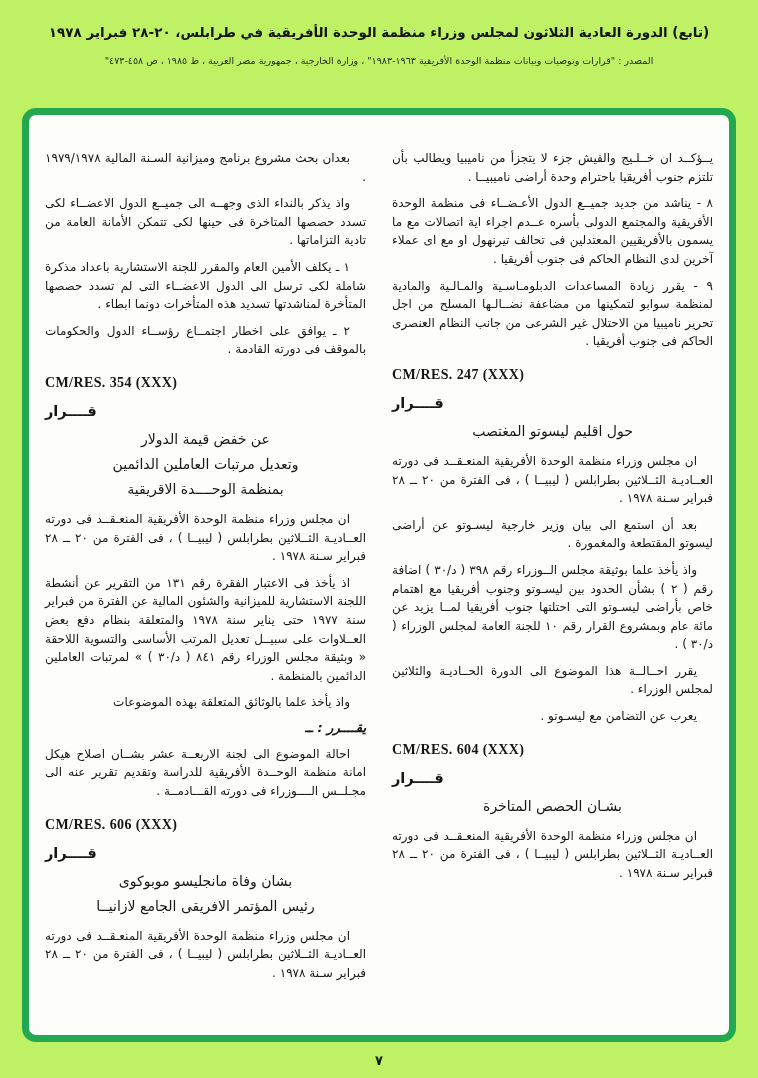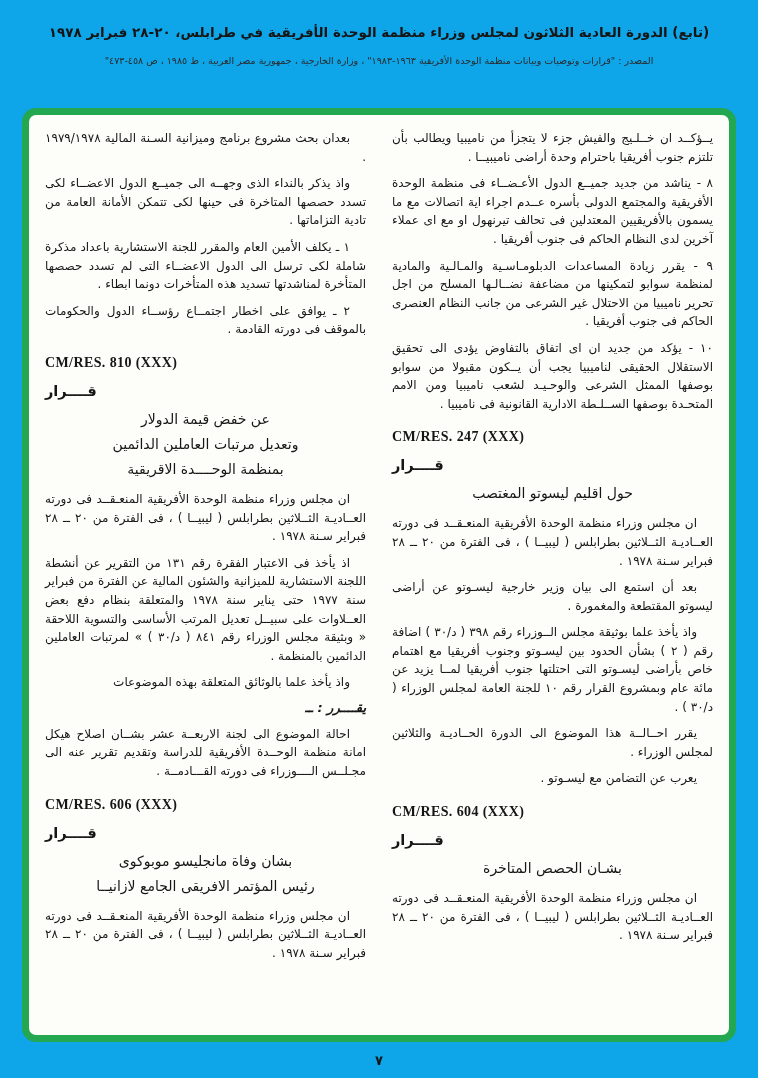--- a/index.html
+++ b/index.html
@@ -1,21 +1,21 @@
 <!DOCTYPE html>
 <html lang="ar"><head>
 <meta charset="utf-8">
 <style>
   * { box-sizing: border-box; }
   html, body { margin: 0; padding: 0; background: #e9e9e4; }
   .page {
     position: relative;
     width: 758px; height: 1078px;
     margin: 0 auto;
-    background: #0ea5e9;
+    background: #bef264;
     font-family: "DejaVu Sans", sans-serif;
     color: #161616;
     overflow: hidden;
   }
   .header { padding-top: 24px; text-align: center; }
   .doc-title {
     direction: rtl;
     font-size: 13.5px;
     font-weight: 700;
     letter-spacing: 0.2px;
@@ -37,21 +37,21 @@
     background: #fdfdf9;
     padding: 14px 16px;
     overflow: hidden;
   }
   .columns {
     display: flex;
     direction: rtl;
     gap: 26px;
     height: 100%;
   }
-  .col { flex: 1 1 0; direction: rtl; min-width: 0; }
+  .col { flex: 1 1 0; direction: rtl; min-width: 0; margin-top: 20px; }
   .para {
     font-size: 12px;
     line-height: 1.55;
     text-align: justify;
     margin: 0 0 8px 0;
   }
   .para.indent { text-indent: 16px; }
   .res-code {
     direction: ltr;
     text-align: left;
@@ -100,41 +100,40 @@
     <div class="source-line">المصدر : "قرارات وتوصيات وبيانات منظمة الوحدة الأفريقية ١٩٦٣-١٩٨٣" ، وزارة الخارجية ، جمهورية مصر العربية ، ط ١٩٨٥ ، ص ٤٥٨-٤٧٣"</div>
   </div>
 
   <div class="frame">
     <div class="columns">
 
       <div class="col">
         <p class="para">يــؤكــد ان خــلـيج والفيش جزء لا يتجزأ من ناميبيا ويطالب بأن تلتزم جنوب أفريقيا باحترام وحدة أراضى ناميبيــا .</p>
         <p class="para">٨ - يناشد من جديد جميــع الدول الأعـضــاء فى منظمة الوحدة الأفريقية والمجتمع الدولى بأسره عــدم اجراء اية اتصالات مع ما يسمون بالأفريقيين المعتدلين فى تحالف تيرنهول او مع اى عملاء آخرين لدى النظام الحاكم فى جنوب أفريقيا .</p>
         <p class="para">٩ - يقرر زيادة المساعدات الدبلومـاسـية والمـالـية والمادية لمنظمة سوابو لتمكينها من مضاعفة نضــالـها المسلح من اجل تحرير ناميبيا من الاحتلال غير الشرعى من جانب النظام العنصرى الحاكم فى جنوب أفريقيا .</p>
-        <p class="para">١٠ - يؤكد من جديد ان اى اتفاق بالتفاوض يؤدى الى تحقيق الاستقلال الحقيقى لناميبيا يجب أن يــكون مقبولا من سوابو بوصفها الممثل الشرعى والوحـيـد لشعب ناميبيا ومن الامم المتحـدة بوصفها الســلـطة الادارية القانونية فى ناميبيا .</p>
         <div class="res-code">CM/RES. 247 (XXX)</div>
         <div class="qarar">قــــرار</div>
         <div class="subhead last">حول اقليم ليسوتو المغتصب</div>
         <p class="para indent">ان مجلس وزراء منظمة الوحدة الأفريقية المنعـقــد فى دورته العــاديـة الثــلاثين بطرابلس ( ليبيــا ) ، فى الفترة من ٢٠ ــ ٢٨ فبراير سـنة ١٩٧٨ .</p>
         <p class="para indent">بعد أن استمع الى بيان وزير خارجية ليسـوتو عن أراضى ليسوتو المقتطعة والمغمورة .</p>
         <p class="para indent">واذ يأخذ علما بوثيقة مجلس الــوزراء رقم ٣٩٨ ( د/٣٠ ) اضافة رقم ( ٢ ) بشأن الحدود بين ليسـوتو وجنوب أفريقيا مع اهتمام خاص بأراضى ليسـوتو التى احتلتها جنوب أفريقيا لمــا يزيد عن مائة عام وبمشروع القرار رقم ١٠ للجنة العامة لمجلس الوزراء ( د/٣٠ ) .</p>
         <p class="para indent">يقرر احــالــة هذا الموضوع الى الدورة الحــاديـة والثلاثين لمجلس الوزراء .</p>
         <p class="para indent">يعرب عن التضامن مع ليسـوتو .</p>
         <div class="res-code">CM/RES. 604 (XXX)</div>
         <div class="qarar">قــــرار</div>
         <div class="subhead last">بشـان الحصص المتاخرة</div>
         <p class="para indent">ان مجلس وزراء منظمة الوحدة الأفريقية المنعـقــد فى دورته العــاديـة الثــلاثين بطرابلس ( ليبيــا ) ، فى الفترة من ٢٠ ــ ٢٨ فبراير سـنة ١٩٧٨ .</p>
       </div>
 
       <div class="col">
         <p class="para indent">بعدان بحث مشروع برنامج وميزانية السـنة المالية ١٩٧٩/١٩٧٨ .</p>
         <p class="para indent">واذ يذكر بالنداء الذى وجهــه الى جميــع الدول الاعضــاء لكى تسدد حصصها المتاخرة فى حينها لكى تتمكن الأمانة العامة من تادية التزاماتها .</p>
         <p class="para indent">١ ـ يكلف الأمين العام والمقرر للجنة الاستشارية باعداد مذكرة شاملة لكى ترسل الى الدول الاعضــاء التى لم تسدد حصصها المتأخرة لمناشدتها تسديد هذه المتأخرات دونما ابطاء .</p>
         <p class="para indent">٢ ـ يوافق على اخطار اجتمــاع رؤســاء الدول والحكومات بالموقف فى دورته القادمة .</p>
-        <div class="res-code">CM/RES. 810 (XXX)</div>
+        <div class="res-code">CM/RES. 354 (XXX)</div>
         <div class="qarar">قــــرار</div>
         <div class="subhead">عن خفض قيمة الدولار</div>
         <div class="subhead">وتعديل مرتبات العاملين الدائمين</div>
         <div class="subhead last">بمنظمة الوحــــدة الاقريقية</div>
         <p class="para indent">ان مجلس وزراء منظمة الوحدة الأفريقية المنعـقــد فى دورته العــاديـة الثــلاثين بطرابلس ( ليبيــا ) ، فى الفترة من ٢٠ ــ ٢٨ فبراير سـنة ١٩٧٨ .</p>
         <p class="para indent">اذ يأخذ فى الاعتبار الفقرة رقم ١٣١ من التقرير عن أنشطة اللجنة الاستشارية للميزانية والشئون المالية عن الفترة من فبراير سنة ١٩٧٧ حتى يناير سنة ١٩٧٨ والمتعلقة بنظام دفع بعض العــلاوات على سبيــل تعديل المرتب الأساسى والتسوية اللاحقة « وبثيقة مجلس الوزراء رقم ٨٤١ ( د/٣٠ ) » لمرتبات العاملين الدائمين بالمنظمة .</p>
         <p class="para indent">واذ يأخذ علما بالوثائق المتعلقة بهذه الموضوعات</p>
         <div class="decide-line">يقــــرر : ــ</div>
         <p class="para indent">احالة الموضوع الى لجنة الاربعــة عشر بشــان اصلاح هيكل امانة منظمة الوحــدة الأفريقية للدراسة وتقديم تقرير عنه الى مجـلــس الــــوزراء فى دورته القـــادمــة .</p>
         <div class="res-code">CM/RES. 606 (XXX)</div>

